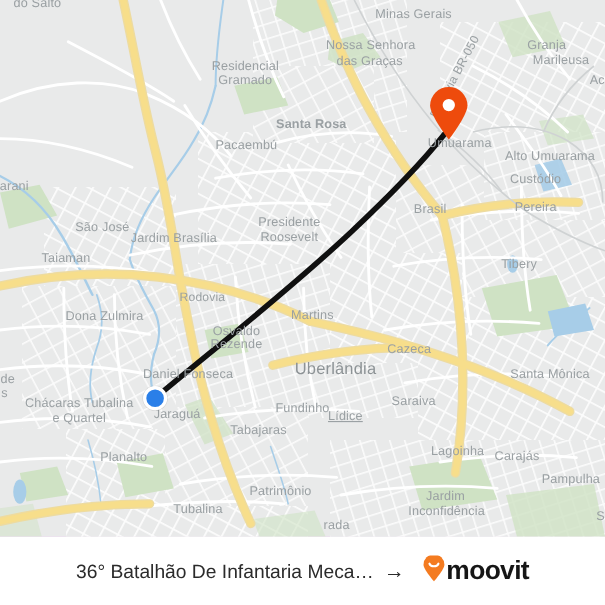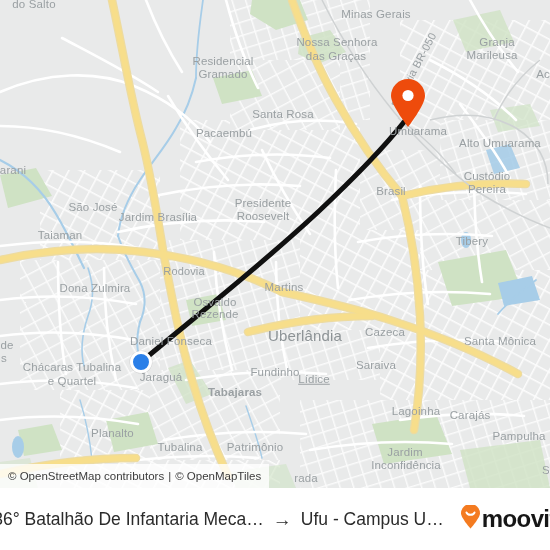--- a/index.html
+++ b/index.html
@@ -329,94 +329,88 @@
 
       <path d="M141 362 C 196 316, 258 268, 318 212 C 352 180, 382 150, 404 122" stroke="#101010" stroke-width="5" fill="none" stroke-linecap="round"></path>
     </svg>
 
     <div id="map-labels">
         <div class="map-label" style="left: 34px; top: 4px;">do Salto</div>
         <div class="map-label" style="left: 376px; top: 14px;">Minas Gerais</div>
         <div class="map-label" style="left: 337px; top: 42px;">Nossa Senhora</div>
         <div class="map-label" style="left: 336px; top: 56px; text-align: right;">das Graças</div>
         <div class="map-label" style="left: 497px; top: 42px;">Granja</div>
-        <div class="map-label" style="left: 492px; top: 55px;">Marileusa</div>
+        <div class="map-label" style="left: 510px; top: 55px;">Marileusa</div>
         <div class="map-label" style="left: 223px; top: 61px;">Residencial</div>
         <div class="map-label" style="left: 223px; top: 74px;">Gramado</div>
         <div class="map-label" style="left: 543px; top: 74px;">Ac</div>
-        <div class="map-label" style="left: 283px; top: 114px;">Santa Rosa</div>
+        <div class="map-label" style="left: 283px; top: 114px; font-weight: bold;">Santa Rosa</div>
         <div class="map-label" style="left: 224px; top: 133px;">Pacaembú</div>
         <div class="map-label" style="left: 418px; top: 131px;">Umuarama</div>
         <div class="map-label" style="left: 500px; top: 143px;">Alto Umuarama</div>
         <div class="map-label" style="left: 13px; top: 170px;">arani</div>
-        <div class="map-label" style="left: 487px; top: 176px;">Custódio</div>
+        <div class="map-label" style="left: 487px; top: 164px;">Custódio</div>
         <div class="map-label" style="left: 487px; top: 189px;">Pereira</div>
         <div class="map-label" style="left: 391px; top: 191px;">Brasil</div>
         <div class="map-label" style="left: 263px; top: 203px;">Presidente</div>
         <div class="map-label" style="left: 263px; top: 216px;">Roosevelt</div>
         <div class="map-label" style="left: 93px; top: 207px;">São José</div>
         <div class="map-label" style="left: 158px; top: 217px;">Jardim Brasília</div>
         <div class="map-label" style="left: 60px; top: 235px;">Taiaman</div>
         <div class="map-label" style="left: 472px; top: 241px;">Tibery</div>
         <div class="map-label road" style="left: 184px; top: 271px;">Rodovia</div>
         <div class="map-label" style="left: 95px; top: 288px;">Dona Zulmira</div>
         <div class="map-label" style="left: 284px; top: 287px;">Martins</div>
         <div class="map-label" style="left: 215px; top: 302px;">Osvaldo</div>
         <div class="map-label" style="left: 215px; top: 314px;">Rezende</div>
-        <div class="map-label" style="left: 372px; top: 332px; margin-left: 13px;">Cazeca</div>
+        <div class="map-label" style="left: 372px; top: 318px;">Cazeca</div>
         <div class="map-label big" style="left: 305px; top: 336px;">Uberlândia</div>
         <div class="map-label" style="left: 500px; top: 341px;">Santa Mônica</div>
         <div class="map-label" style="left: 171px; top: 341px;">Daniel Fonseca</div>
         <div class="map-label" style="left: 7px; top: 345px;">de</div>
         <div class="map-label" style="left: 4px; top: 358px;">s</div>
         <div class="map-label" style="left: 376px; top: 365px;">Saraiva</div>
         <div class="map-label" style="left: 72px; top: 367px;">Chácaras Tubalina</div>
         <div class="map-label" style="left: 161px; top: 377px;">Jaraguá</div>
         <div class="map-label" style="left: 275px; top: 372px;">Fundinho</div>
         <div class="map-label" style="left: 72px; top: 381px;">e Quartel</div>
         <div class="map-label" style="left: 314px; top: 379px; text-decoration: underline;">Lídice</div>
-        <div class="map-label" style="left: 235px; top: 392px; font-weight: bold;">Tabajaras</div>
+        <div class="map-label" style="left: 235px; top: 392px;">Tabajaras</div>
         <div class="map-label" style="left: 416px; top: 411px;">Lagoinha</div>
         <div class="map-label" style="left: 470px; top: 415px;">Carajás</div>
-        <div class="map-label" style="left: 95px; top: 433px; padding-left: 35px;">Planalto</div>
+        <div class="map-label" style="left: 95px; top: 416px; padding-left: 35px;">Planalto</div>
         <div class="map-label" style="left: 519px; top: 436px;">Pampulha</div>
         <div class="map-label" style="left: 405px; top: 452px;">Jardim</div>
-        <div class="map-label" style="left: 180px; top: 447px;">Tubalina</div>
+        <div class="map-label" style="left: 180px; top: 464px;">Tubalina</div>
         <div class="map-label" style="left: 255px; top: 447px;">Patrimônio</div>
         <div class="map-label" style="left: 406px; top: 465px;">Inconfidência</div>
         <div class="map-label" style="left: 306px; top: 478px;">rada</div>
         <div class="map-label" style="left: 546px; top: 470px;">S</div>
       </div>
 
     <div id="road-labels">
         <div class="map-label road" style="left: 414px; top: 70px; transform: translate(-50%, -50%) rotate(-62deg);">Rodovia BR-050</div>
       </div>
 
     <div class="origin-dot"></div>
 
     <div class="dest-pin">
       <svg width="38" height="50" viewBox="0 0 38 50">
         <path d="M19 49 C 19 49, 36 27, 36 18 A 17 17 0 1 0 2 18 C 2 27, 19 49, 19 49 Z" fill="#ee4b0c"></path>
         <circle cx="19" cy="17.5" r="5.6" fill="#ffffff"></circle>
       </svg>
     </div>
 
 
-    <div class="attribution">
-      <span class="attr-link">© OpenStreetMap contributors</span>
-      <span class="attr-sep">|</span>
-      <span class="attr-link">© OpenMapTiles</span>
-    </div>
   </div>
 
   <div class="footer">
     <div class="trip-line">
       <span class="trip-origin">36° Batalhão De Infantaria Meca…</span>
       <span class="trip-arrow">→</span>
-      <span class="trip-dest">Ufu - Campus U…</span>
     </div>
     <div class="brand">
       <span>
         <svg width="21" height="24" viewBox="0 0 21 24">
           <path d="M10.5 23.5 C 10.5 23.5 20 12.6 20 8.4 A 9.5 9.5 0 1 0 1 8.4 C 1 12.6 10.5 23.5 10.5 23.5 Z" fill="#f47b20"></path>
           <path d="M6.4 7.4 C 7.4 10.6 13.6 10.6 14.6 7.4" stroke="#ffffff" stroke-width="1.9" fill="none" stroke-linecap="round"></path>
         </svg>
       </span>
       <span class="brand-word">moovit</span>
     </div>

